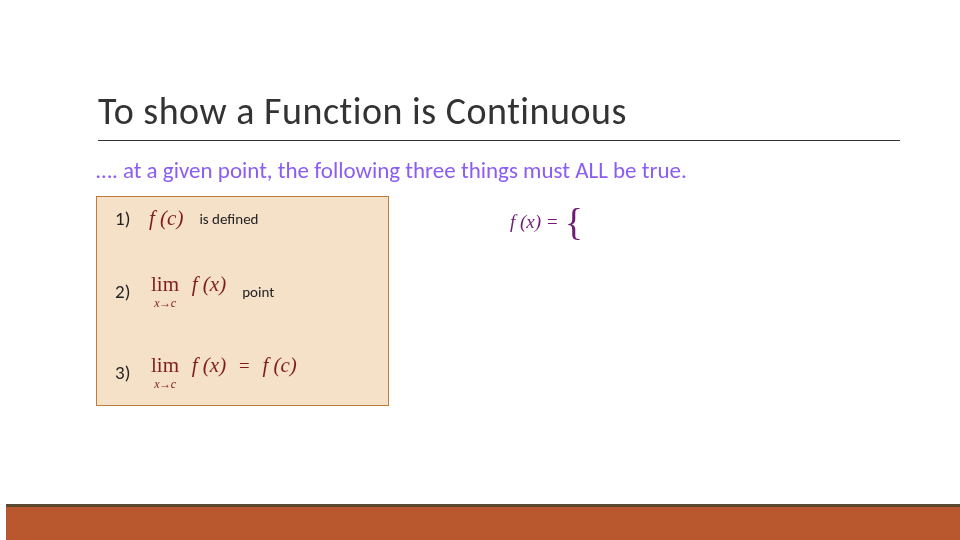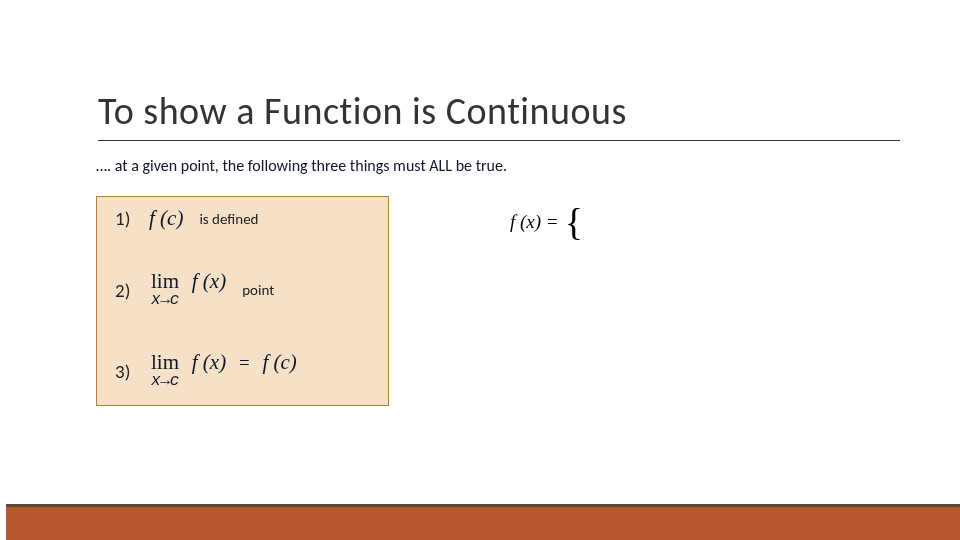--- a/index.html
+++ b/index.html
@@ -22,22 +22,22 @@
     font-weight: 300;
     color: #333;
     letter-spacing: 0.5px;
     border-bottom: 1.5px solid #333;
     padding-bottom: 6px;
   }
   .subtitle {
     position: absolute;
     top: 150px;
     left: 90px;
-    font-size: 16px;
-    color: #0f172a;
+    font-size: 23px;
+    color: #8b5cf6;
     text-align: right;
   }
   .box {
     position: absolute;
     top: 190px;
     left: 90px;
     width: 293px;
     height: 210px;
     background: #f5e0c8;
     border: 1.5px solid #bf7b3a;
@@ -52,47 +52,47 @@
     font-size: 19px;
     color: #222;
     gap: 10px;
   }
   .num {
     min-width: 18px;
   }
   .math {
     font-family: "Cambria Math", "Times New Roman", serif;
     font-style: italic;
-    color: #0f172a;
+    color: #7f1d1d;
   }
   .row-text {
     font-style: normal;
     color: #222;
     margin-left: 2px;
     font-size: 15px;
   }
   .lim-block {
     display: inline-flex;
     flex-direction: column;
     align-items: center;
     line-height: 0.85;
     margin-right: 4px;
     justify-content: flex-end;
   }
   .lim-top { font-size: 21px; font-style: normal; }
-  .lim-bot { font-size: 16px; font-style: italic; letter-spacing: -0.3px; font-family: Liberation Mono, monospace; }
+  .lim-bot { font-size: 12px; font-style: italic; letter-spacing: -0.3px; }
   .fn { font-size: 21px; }
   .paren { font-style: normal; }
   .example-area {
     position: absolute;
     top: 195px;
     left: 500px;
     font-family: "Cambria Math","Times New Roman", serif;
     font-size: 19px;
-    color: #000000;
+    color: #701a75;
   }
   .piecewise {
     display: flex;
     align-items: center;
   }
   .brace {
     font-size: 38px;
     line-height: 0.9;
     margin-right: 6px;
     margin-left: 4px;

